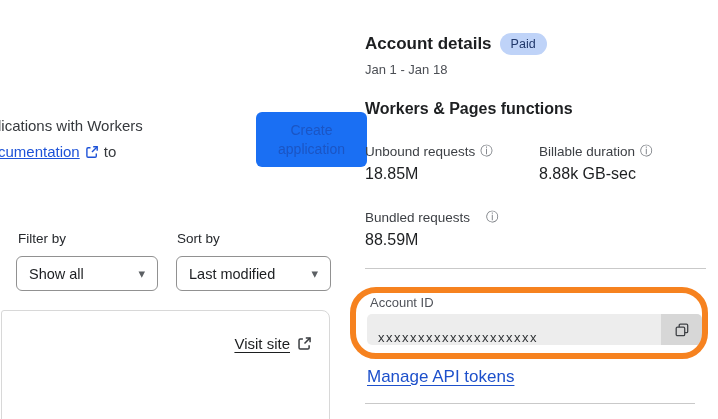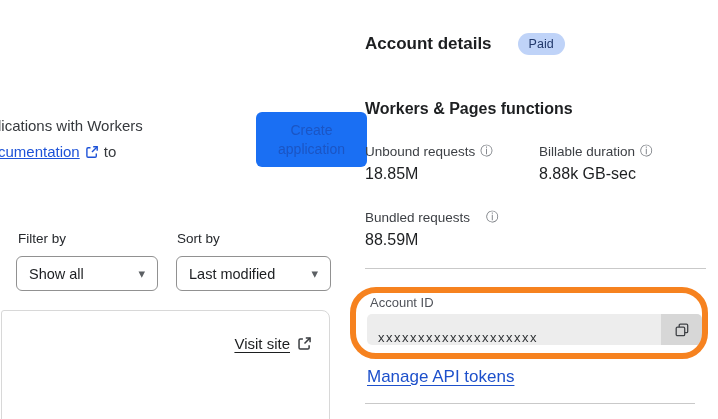--- a/index.html
+++ b/index.html
@@ -48,21 +48,21 @@
   .visit-site {
     position: absolute; right: 17px; top: 24px;
     display: flex; align-items: center; gap: 7px;
     font-size: 15px; font-weight: 500; color: #1d1f20; cursor: pointer;
   }
   .visit-site .vs-text { text-decoration: underline; text-underline-offset: 3px; }
 
   
   .right-col { left: 365px; top: 0; width: 353px; height: 419px; }
 
-  .panel-title-row { left: 0; top: 33px; display: flex; align-items: center; gap: 26px; }
+  .panel-title-row { left: 0; top: 33px; display: flex; align-items: center; gap: 8px; }
   .panel-title { font-size: 17px; font-weight: 700; color: #1d1f21; }
   .plan-badge {
     background: #bfd3f8; color: #21386b; font-size: 12.5px;
     padding: 4px 11px; border-radius: 12px; line-height: 14px;
   }
   .date-range { left: 0; top: 62px; font-size: 13px; color: #4b4e54; }
   .section-title { left: 0; top: 100px; font-size: 16px; font-weight: 700; color: #1d1f21; }
 
   .metric-label { font-size: 13.5px; color: #3d4045; display: flex; align-items: center; gap: 5px; }
   .info-icon { font-size: 12.5px; color: #6e7278; cursor: pointer; }
@@ -141,20 +141,21 @@
   </span>
 </div>
 
 <div class="abs right-col">
 
   <div class="abs panel-title-row">
     <span class="panel-title">Account details</span>
     <span class="plan-badge">Paid</span>
   </div>
 
+  <div class="abs date-range">Jan 1 - Jan 18</div>
 
   <div class="abs section-title">Workers &amp; Pages functions</div>
 
   <div class="abs metric-label m0l">
     <span>Unbound requests</span>
     <span class="info-icon">ⓘ</span>
   </div>
   <div class="abs metric-value m0v">18.85M</div>
 
   <div class="abs metric-label m1l">

